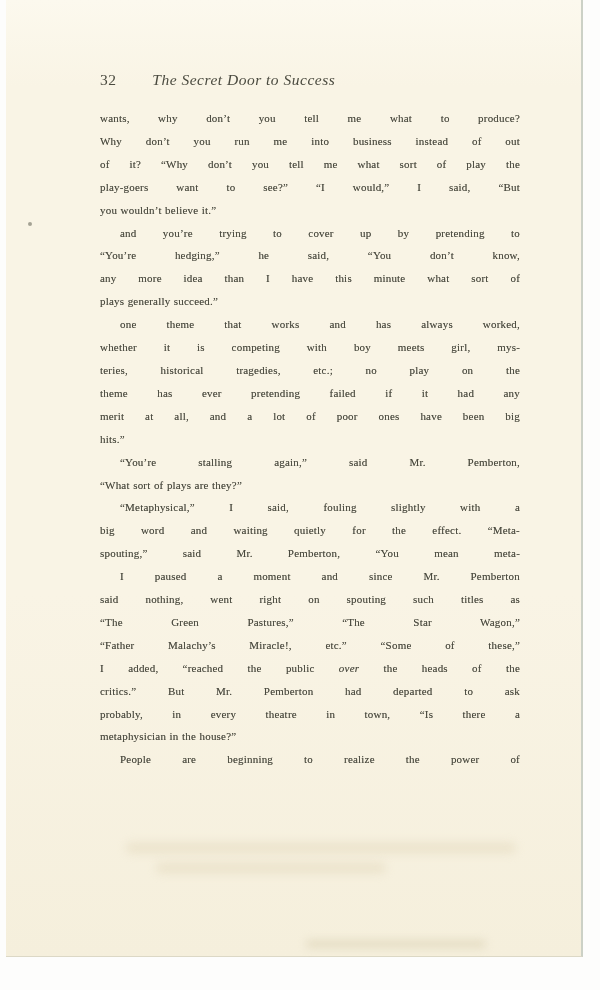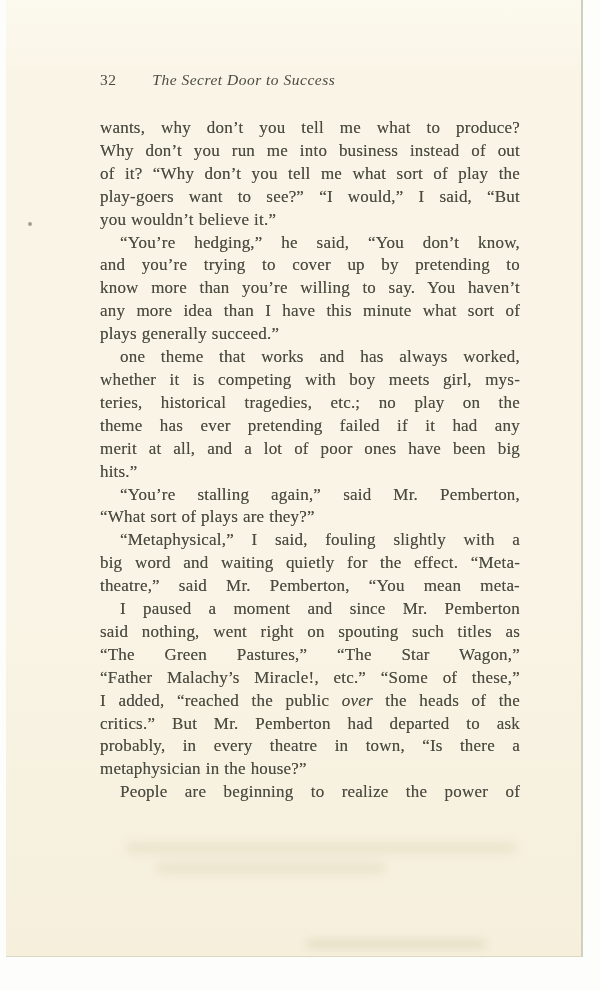--- a/index.html
+++ b/index.html
@@ -52,22 +52,22 @@
     letter-spacing:0.4px;
   }
   .pagenum{flex:0 0 auto;}
   .booktitle{
     font-style:italic;
     margin-left:36px;
     letter-spacing:0.5px;
     text-align:right;
   }
   .pagebody{
-    margin-top:28px;
-    font-size:17px;
+    margin-top:18px;
+    font-size:11px;
     line-height:22.9px;
     letter-spacing:0.2px;
     word-spacing:0.5px;
     text-shadow:0 0 0.4px rgba(70,70,58,0.55);
   }
   .para{margin:0;}
   .para.indent .line:first-child{text-indent:20px;}
   .line{
     text-align:justify;
     -moz-text-align-last:justify;
@@ -95,42 +95,41 @@
       </header>
       <div class="pagebody" id="page-body">
           <div class="para">
             <div class="line"><span>wants, why don’t you tell me what to produce?</span></div>
             <div class="line"><span>Why don’t you run me into business instead of out</span></div>
             <div class="line"><span>of it?  “Why don’t you tell me what sort of play the</span></div>
             <div class="line"><span>play-goers want to see?” “I would,” I said, “But</span></div>
             <div class="line last"><span>you wouldn’t believe it.”</span></div>
           </div>
           <div class="para indent">
+            <div class="line"><span>and you’re trying to cover up by pretending to</span></div>
             <div class="line"><span>“You’re hedging,” he said, “You don’t know,</span></div>
-            <div class="line"><span>and you’re trying to cover up by pretending to</span></div>
-            <div class="line"><span>know more than you’re willing to say. You haven’t</span></div>
             <div class="line"><span>any more idea than I have this minute what sort of</span></div>
             <div class="line last"><span>plays generally succeed.”</span></div>
           </div>
           <div class="para indent">
             <div class="line"><span>one theme that works and has always worked,</span></div>
             <div class="line"><span>whether it is competing with boy meets girl, mys-</span></div>
             <div class="line"><span>teries, historical tragedies, etc.; no play on the</span></div>
             <div class="line"><span>theme has ever pretending failed if it had any</span></div>
             <div class="line"><span>merit at all, and a lot of poor ones have been big</span></div>
             <div class="line last"><span>hits.”</span></div>
           </div>
           <div class="para indent">
             <div class="line"><span>“You’re stalling again,” said Mr. Pemberton,</span></div>
             <div class="line last"><span>“What sort of plays are they?”</span></div>
           </div>
           <div class="para indent">
             <div class="line"><span>“Metaphysical,” I said, fouling slightly with a</span></div>
             <div class="line"><span>big word and waiting quietly for the effect. “Meta-</span></div>
-            <div class="line"><span>theatre,” said Mr. Pemberton, “You mean meta-</span></div>
+            <div class="line"><span>spouting,” said Mr. Pemberton, “You mean meta-</span></div>
           </div>
           <div class="para indent">
             <div class="line"><span>I paused a moment and since Mr. Pemberton</span></div>
             <div class="line"><span>said nothing, went right on spouting such titles as</span></div>
             <div class="line"><span>“The Green Pastures,” “The Star Wagon,”</span></div>
             <div class="line"><span>“Father Malachy’s Miracle!, etc.” “Some of these,”</span></div>
             <div class="line"><span>I added, “reached the public </span><em>over</em><span> the heads of the</span></div>
             <div class="line"><span>critics.” But Mr. Pemberton had departed to ask</span></div>
             <div class="line"><span>probably, in every theatre in town, “Is there a</span></div>
             <div class="line last"><span>metaphysician in the house?”</span></div>

